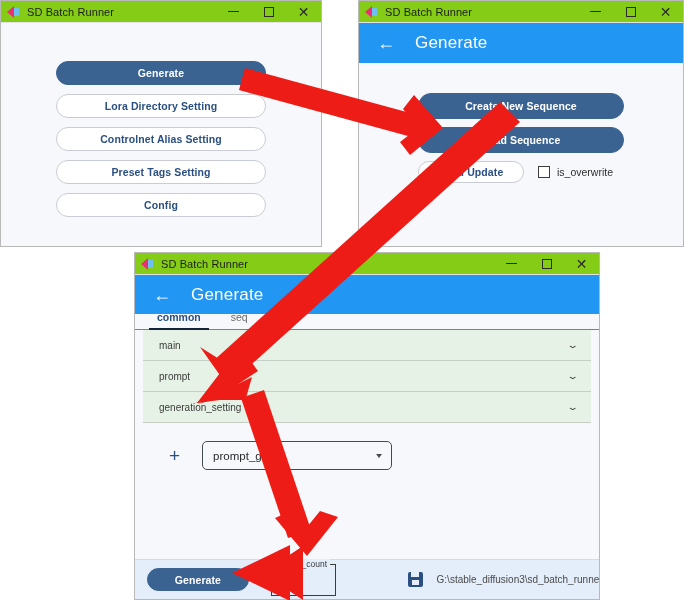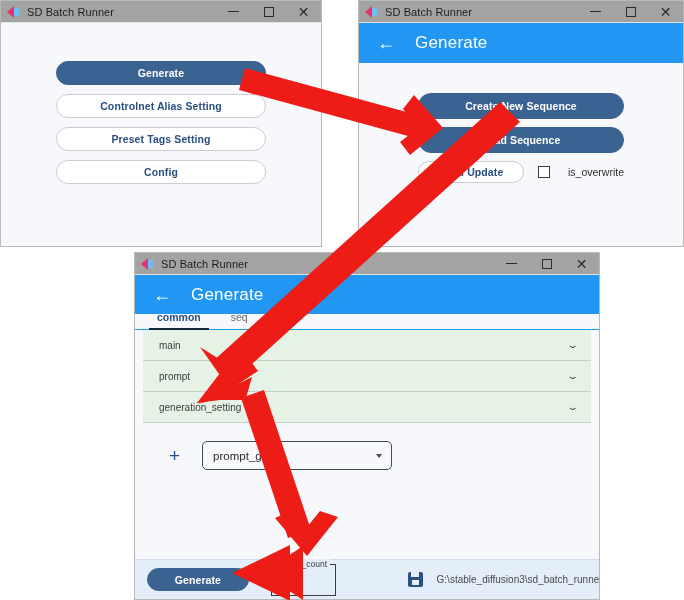--- a/index.html
+++ b/index.html
@@ -19,21 +19,21 @@
   
   .window {
     position: absolute;
     background: #ffffff;
     border: 1px solid #b9b9b9;
     box-sizing: border-box;
     overflow: hidden;
   }
   .titlebar {
     height: 22px;
-    background: #a3a3a3;
+    background: #84cc16;
     display: flex;
     align-items: center;
     box-sizing: border-box;
     border-bottom: 1px solid #e3e3e3;
     position: relative;
   }
   .tb-icon {
     width: 14px;
     height: 14px;
     margin-left: 6px;
@@ -155,21 +155,21 @@
   #win2 { left: 358px; top: 0px; width: 326px; height: 247px; }
   #win2 .content { padding-top: 30px; display:flex; flex-direction:column; align-items:center; gap: 8px;}
   #win2 .pill.filled { width: 206px; height: 26px; }
   #win2 .row-inline {
     display: flex;
     align-items: center;
     gap: 14px;
     width: 206px;
   }
   #win2 .pill.outline { width: 106px; height: 22px; }
-  .chk-wrap { display: flex; align-items: center; gap: 18px; }
+  .chk-wrap { display: flex; align-items: center; gap: 7px; }
   .chk-box {
     width: 12px; height: 12px;
     border: 1.6px solid #3c3c3c;
     box-sizing: border-box;
     background: #fff;
   }
   .chk-label { font-size: 10.5px; color: #2f2f2f; }
 
   
   #win3 { left: 134px; top: 252px; width: 466px; height: 348px; }
@@ -325,20 +325,21 @@
           <i class="glyph-max"></i>
         </div>
       <div class="tb-btn">
           <span class="glyph-close">✕</span>
         </div>
     </div>
   </div>
   <div class="appbody">
     <div class="menu-wrap">
       <div class="pill filled">Generate</div>
+      <div class="pill outline">Lora Directory Setting</div>
       <div class="pill outline">Controlnet Alias Setting</div>
       <div class="pill outline">Preset Tags Setting</div>
       <div class="pill outline">Config</div>
     </div>
   </div>
 </div>
 
 <div class="window" id="win2">
   <div class="titlebar">
     <span class="tb-icon"></span>

